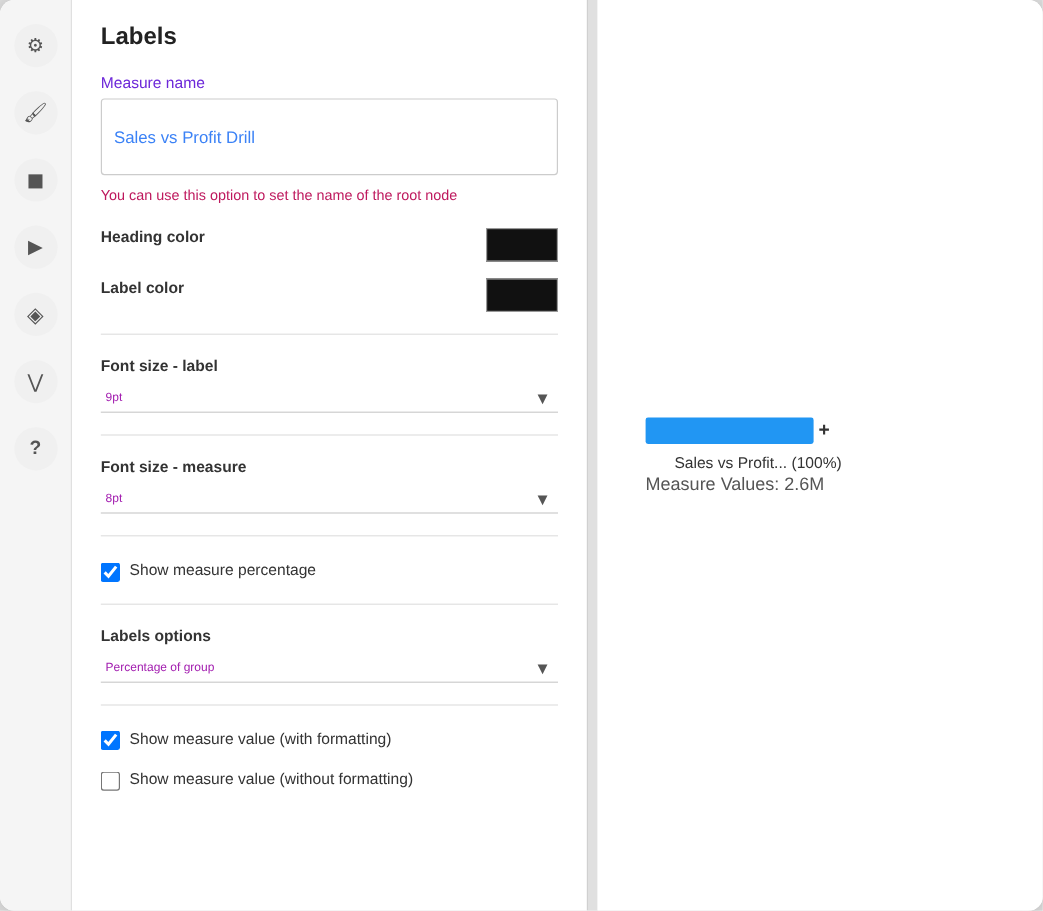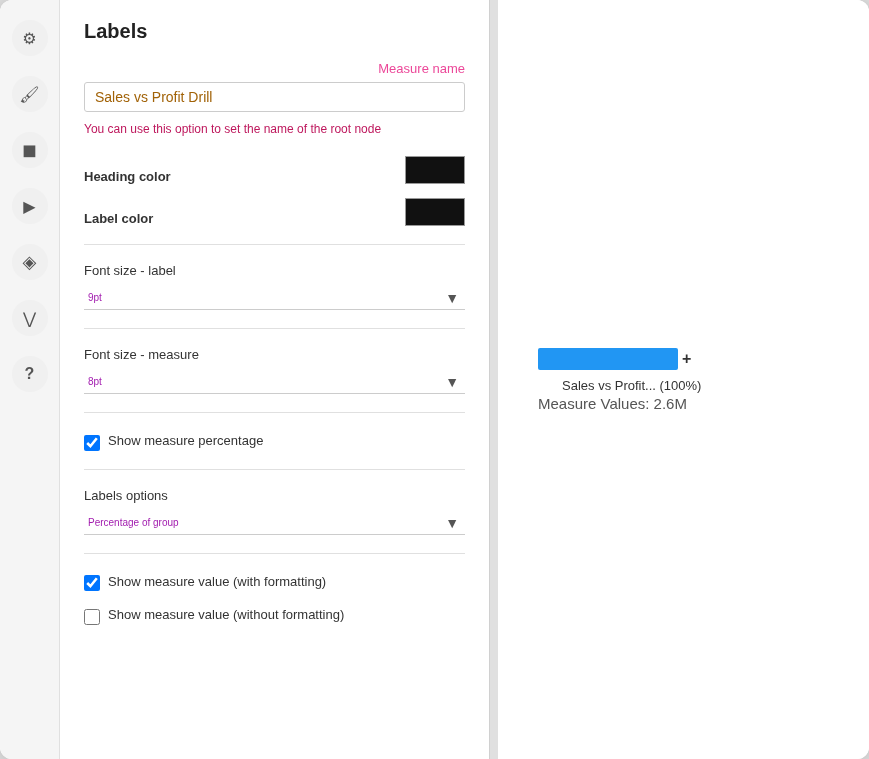--- a/index.html
+++ b/index.html
@@ -53,43 +53,42 @@
       border-right: 1px solid #d0d0d0;
     }
     .panel-title {
       font-size: 20px;
       font-weight: bold;
       color: #222;
       margin-bottom: 18px;
     }
     .field-label {
       font-size: 13px;
-      color: #ec4899;
+      color: #6d28d9;
       margin-bottom: 6px;
-      text-align: right;
     }
     .text-input {
       width: 100%;
       border: 1px solid #ccc;
       border-radius: 3px;
-      padding: 6px 10px;
+      padding: 23px 10px;
       font-size: 14px;
-      color: #a16207;
+      color: #3b82f6;
       outline: none;
     }
     .hint-text {
       font-size: 12px;
       color: #be185d;
       margin-top: 8px;
       margin-bottom: 18px;
       line-height: 1.5;
     }
     .color-row {
       display: flex;
-      align-items: flex-end;
+      align-items: flex-start;
       justify-content: space-between;
       margin-bottom: 14px;
     }
     .color-row-label {
       font-size: 13px;
       font-weight: bold;
       color: #333;
     }
     .color-swatch {
       width: 60px;
@@ -99,21 +98,21 @@
     }
     .color-black { background: #111111; }
     .color-gray { background: #777777; }
     .section-divider {
       border: none;
       border-top: 1px solid #e0e0e0;
       margin: 18px 0;
     }
     .section-label {
       font-size: 13px;
-      font-weight: normal;
+      font-weight: bold;
       color: #333;
       margin-bottom: 8px;
     }
     .select-wrapper {
       position: relative;
       width: 100%;
     }
     .select-field {
       width: 100%;
       border: none;

